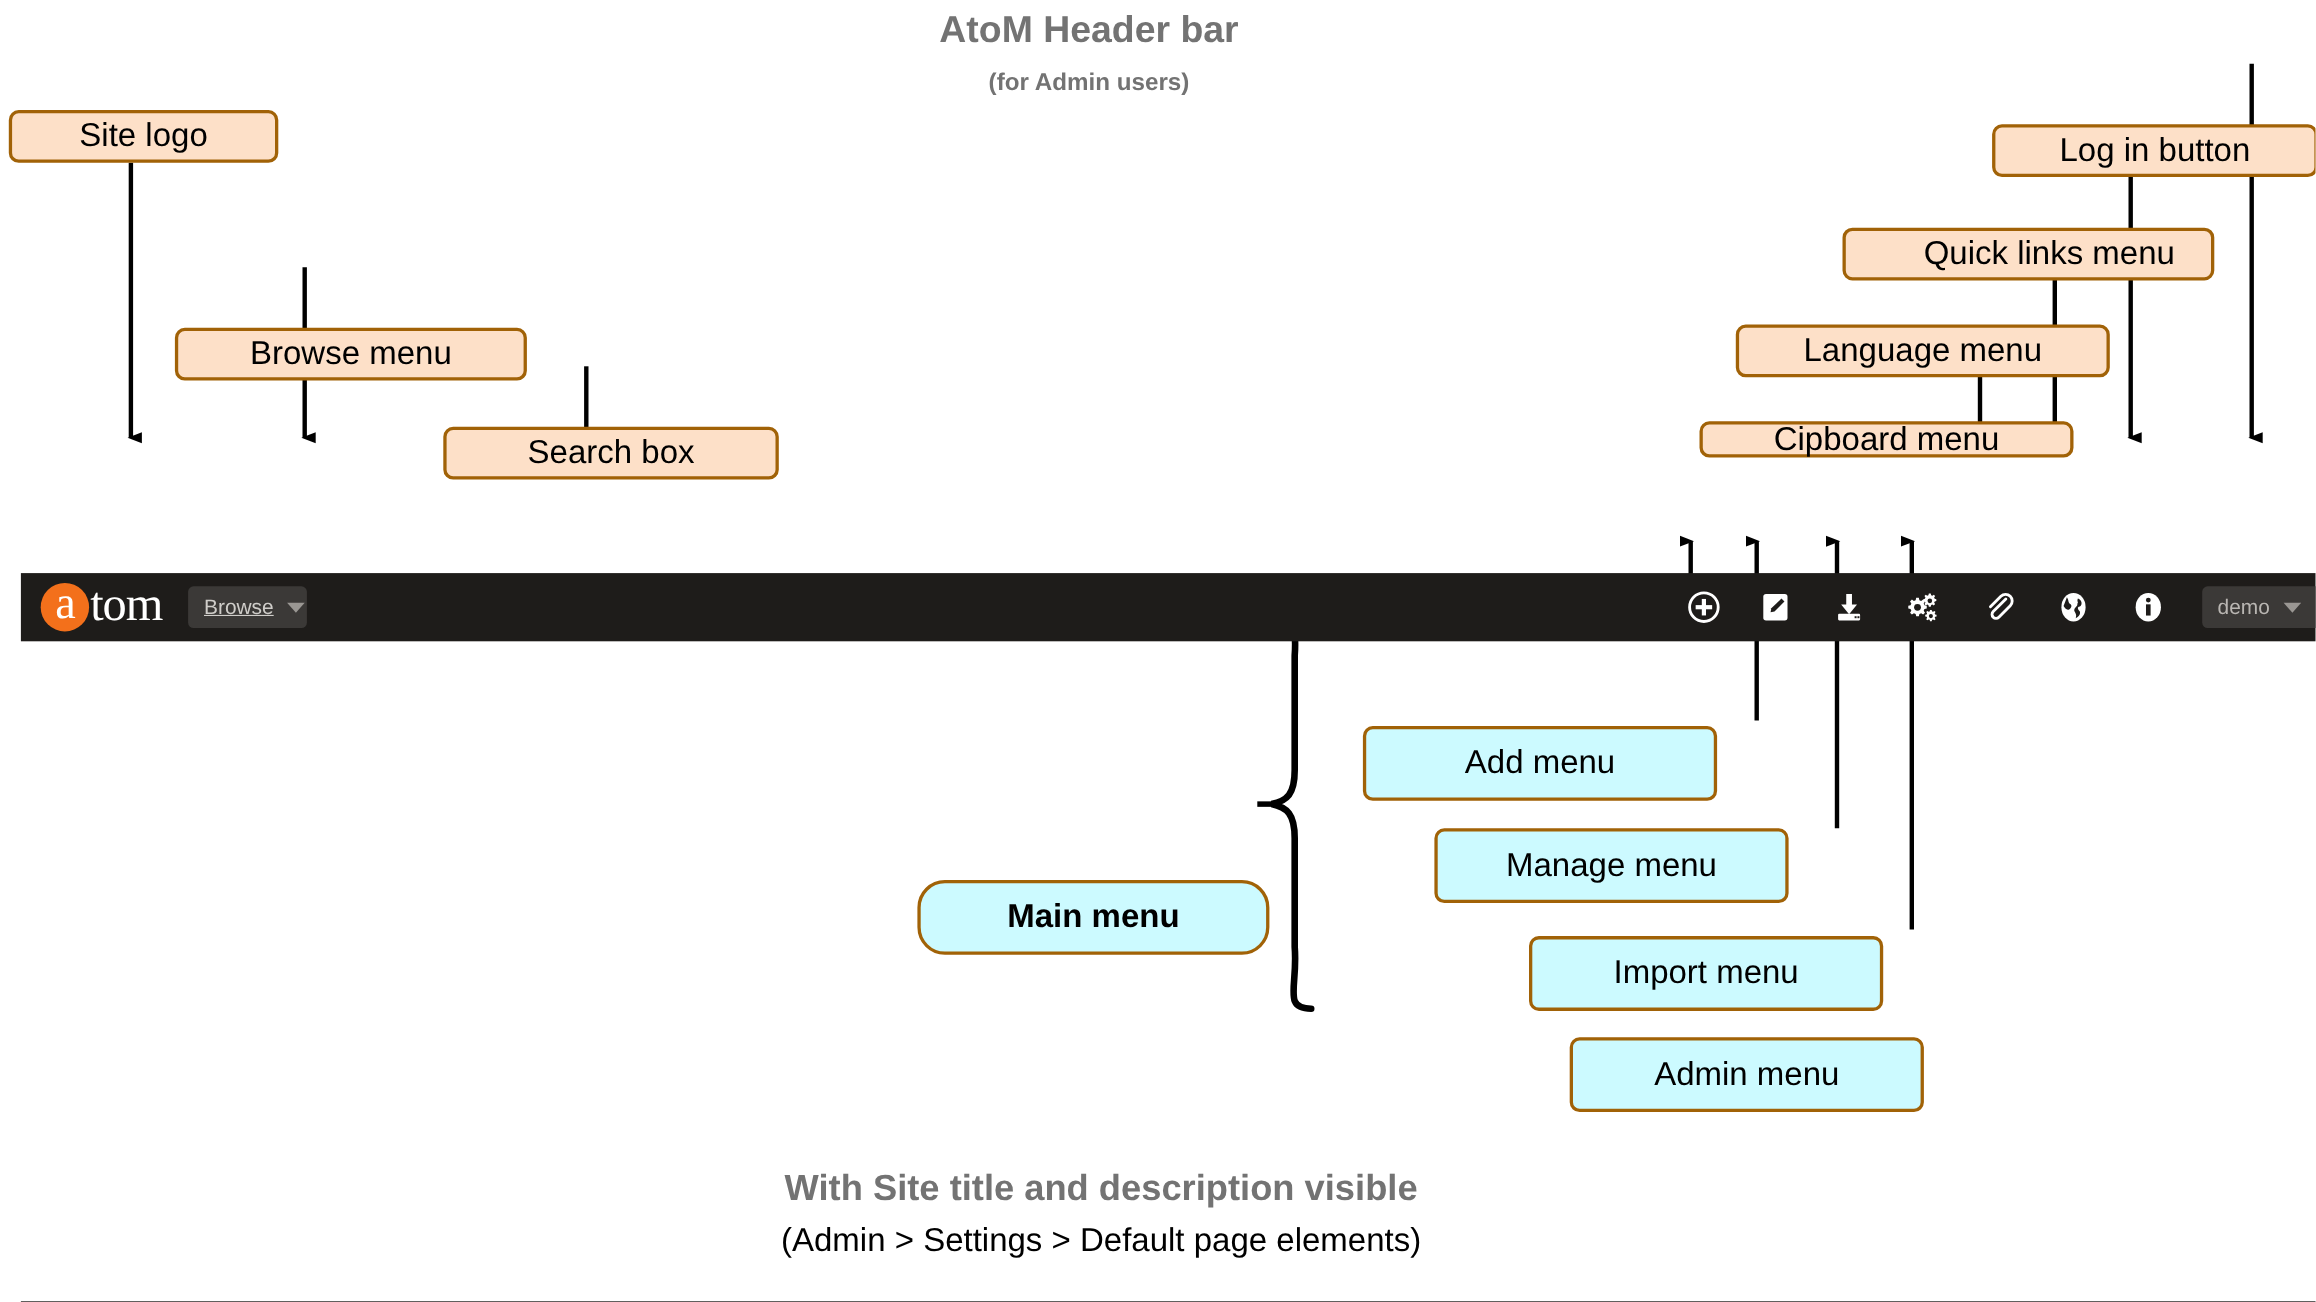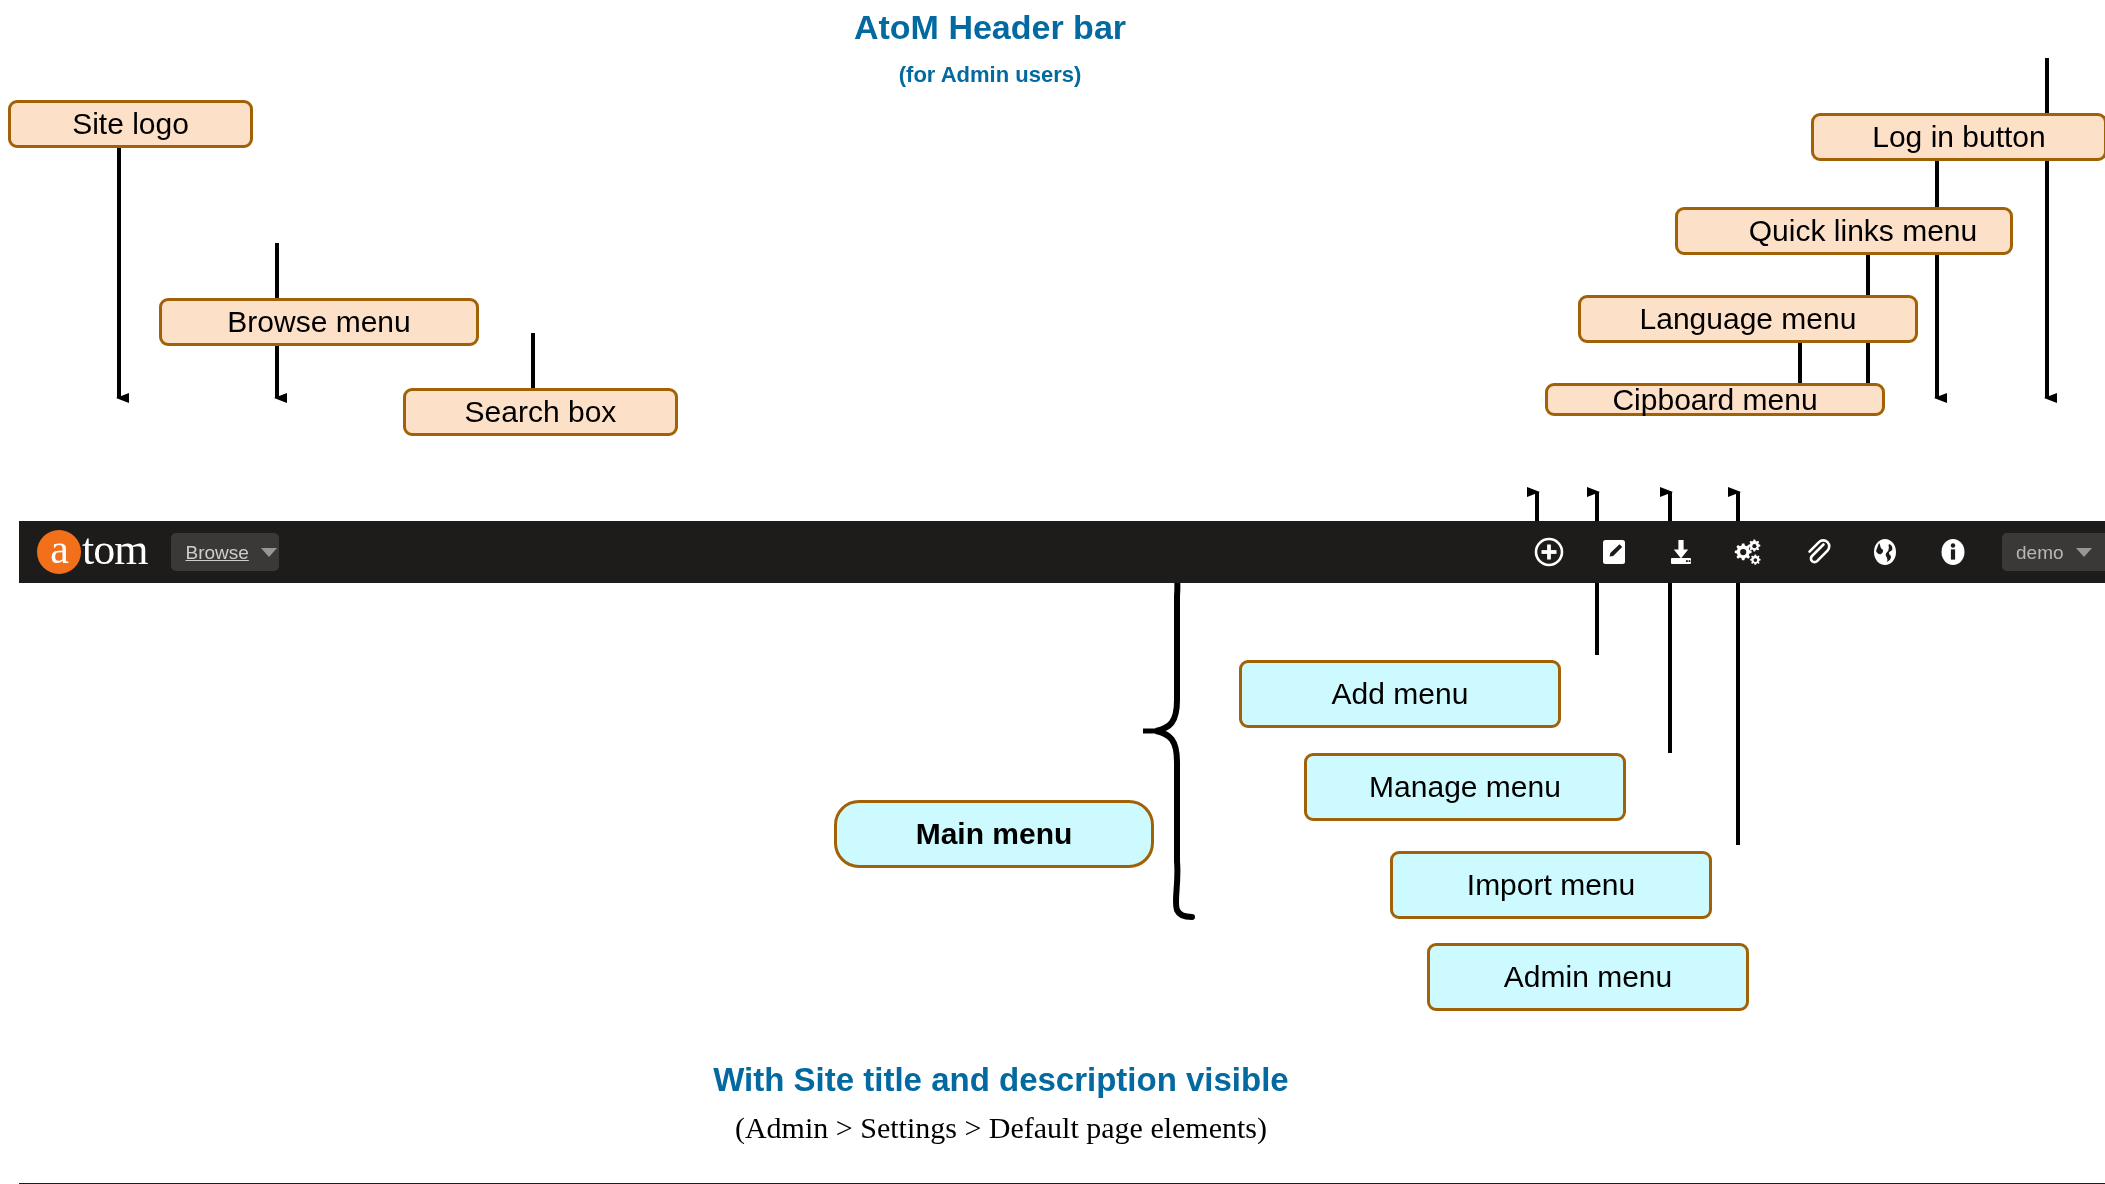--- a/index.html
+++ b/index.html
@@ -26,31 +26,30 @@
     line-height:1;
     white-space:nowrap;
   }
   .callout.peach{background:#fde0c8;}
   .callout.cyan{background:#ccfaff;}
   .callout.bold{font-weight:bold;}
 
   
   .heading{
     position:absolute;
-    color:#0369a1;
+    color:#737373;
     font-weight:bold;
     text-align:center;
     white-space:nowrap;
   }
   .subheading{
     position:absolute;
     color:#000;
     text-align:center;
     white-space:nowrap;
-    font-family:Liberation Serif, serif;
   }
 
   
   #connectors{position:absolute;left:0;top:0;width:2105px;height:1184px;pointer-events:none;}
 
   
   .atom-bar{
     position:absolute;
     background:#1e1c1a;
     display:flex;
@@ -187,21 +186,21 @@
 
   <div class="heading" style="left:0;top:8px;width:1980px;font-size:34px;">AtoM Header bar</div>
   <div class="heading" style="left:0;top:62px;width:1980px;font-size:22px;">(for Admin users)</div>
 
   <div class="callout peach" style="left:8px;top:100px;width:245px;height:48px;">
     <span>Site logo</span>
 
   <div class="callout peach" style="left:148px;top:195px;width:320px;height:48px;">
     <span>Browse menu</span>
   </div>
-  <div class="callout peach" style="left:392px;top:285px;width:275px;height:48px;">
+  <div class="callout peach" style="left:392px;top:285px;width:305px;height:48px;">
     <span>Search box</span>
   </div>
 
   <div class="callout peach" style="left:1534px;top:280px;width:340px;height:33px;text-align:right;">
     <span>Cipboard menu</span>
   </div>
   <div class="callout peach" style="left:1567px;top:192px;width:340px;height:48px;">
     <span>Language menu</span>
   </div>
   <div class="callout peach" style="left:1664px;top:104px;width:338px;height:48px;padding-left:38px;">

